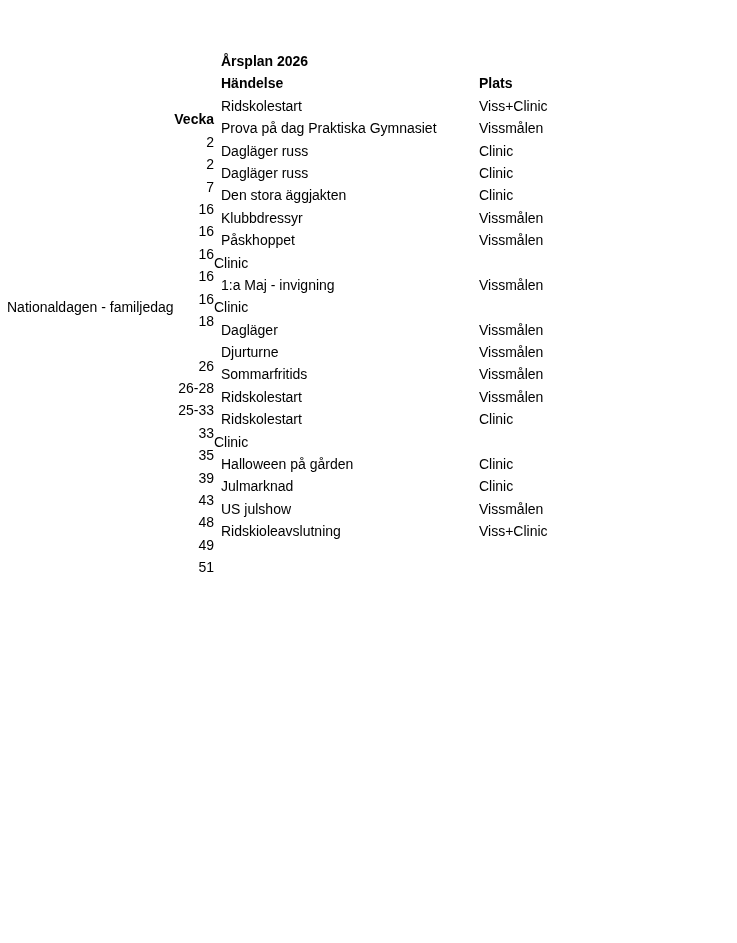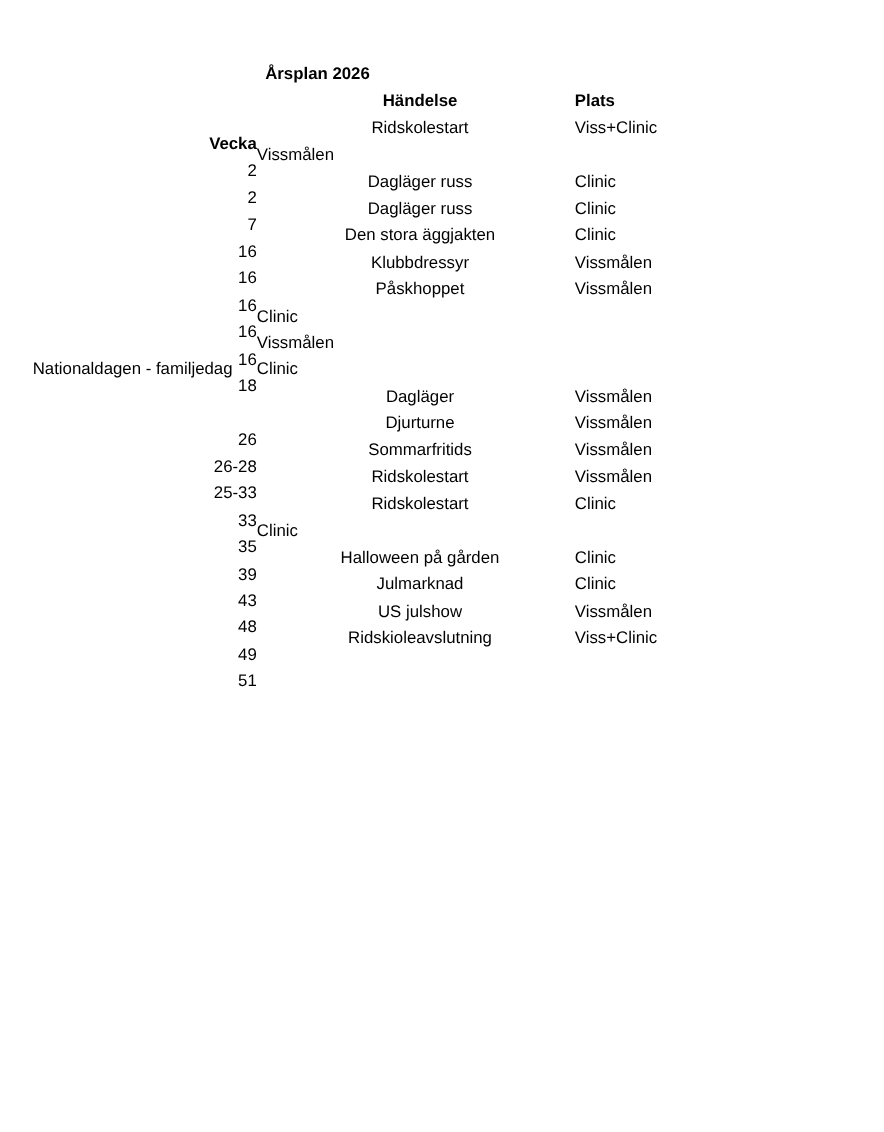--- a/index.html
+++ b/index.html
@@ -41,21 +41,20 @@
   }
   .row.header-row {
     font-weight: bold;
   }
   .cell-week {
     text-align: right;
     margin-top: 36px;
   }
   .cell-event {
     padding-left: 7px;
-    text-align: center;
   }
   .cell-place {
   }
 </style>
 </head>
 <body>
 
 <div class="page">
 
   <div class="doc-title">Årsplan 2026</div>
@@ -70,20 +69,21 @@
 
     <div id="table-body">
   <div class="row">
     <div class="cell-week">2</div>
     <div class="cell-event">Ridskolestart</div>
     <div class="cell-place">Viss+Clinic</div>
   </div>
 
   <div class="row">
     <div class="cell-week">2</div>
+    <div class="cell-event">Prova på dag Praktiska Gymnasiet</div>
     <div class="cell-place">Vissmålen</div>
   </div>
 
   <div class="row">
     <div class="cell-week">7</div>
     <div class="cell-event">Dagläger russ</div>
     <div class="cell-place">Clinic</div>
   </div>
 
   <div class="row">
@@ -110,20 +110,21 @@
     <div class="cell-place">Vissmålen</div>
   </div>
 
   <div class="row">
     <div class="cell-week">16</div>
     <div class="cell-place">Clinic</div>
   </div>
 
   <div class="row">
     <div class="cell-week">18</div>
+    <div class="cell-event">1:a Maj - invigning</div>
     <div class="cell-place">Vissmålen</div>
   </div>
 
   <div class="row">
     <div class="cell-event">Nationaldagen - familjedag</div>
     <div class="cell-place">Clinic</div>
   </div>
 
   <div class="row">
     <div class="cell-week">26</div>

